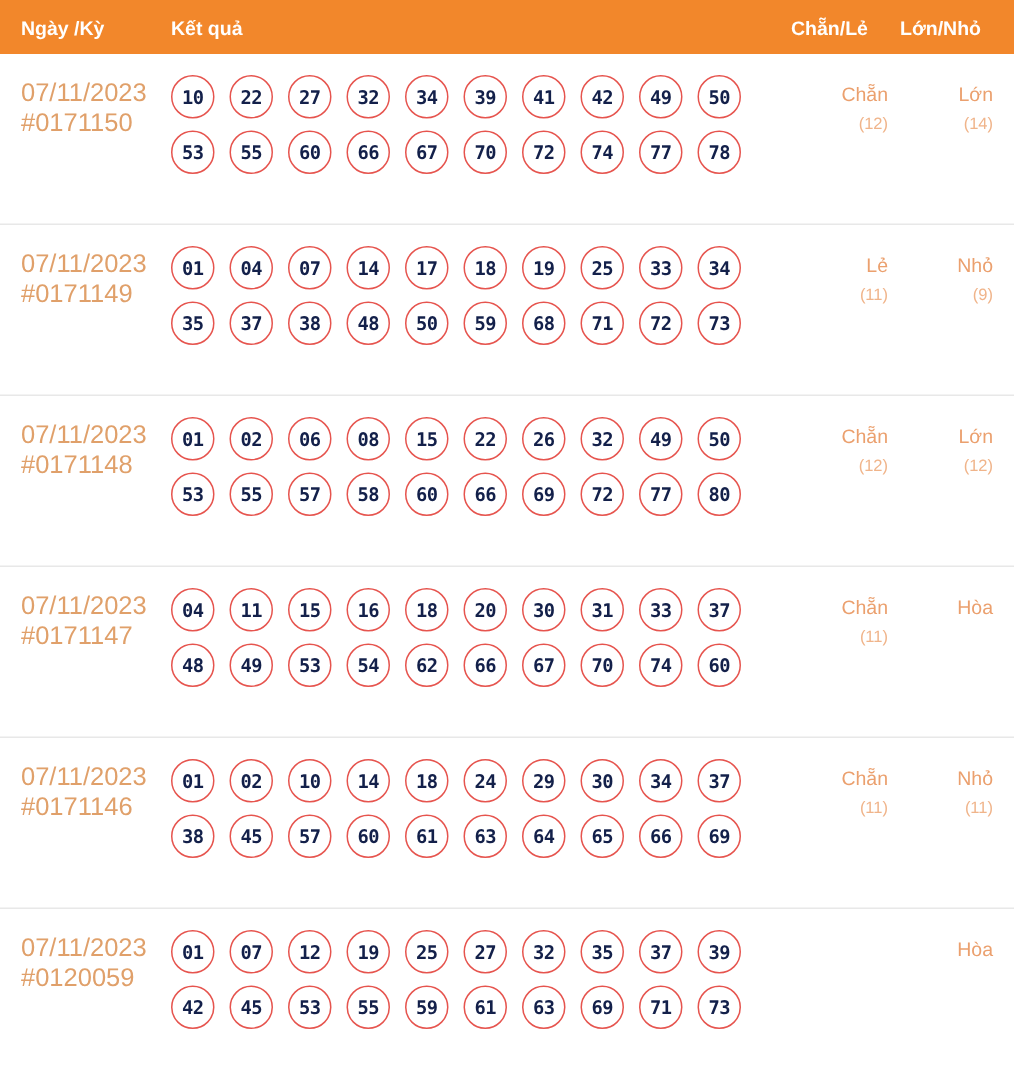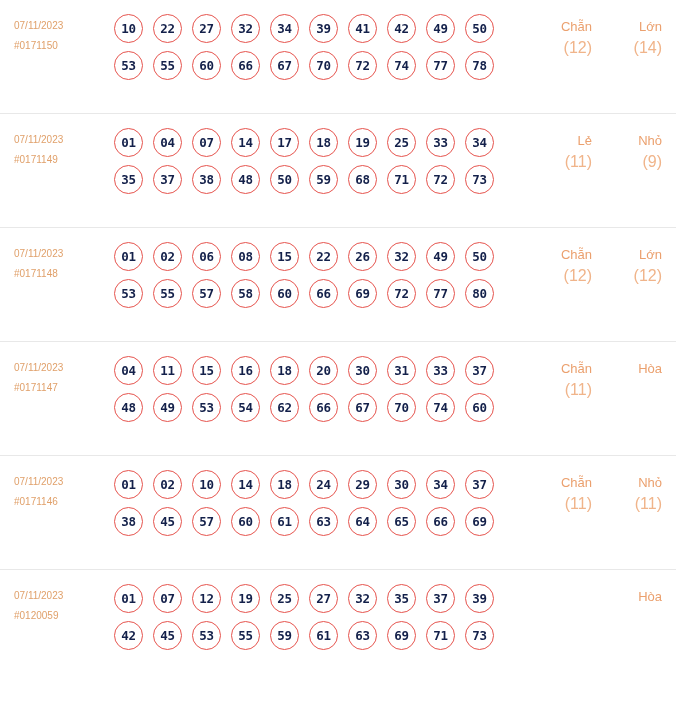--- a/index.html
+++ b/index.html
@@ -38,21 +38,21 @@
     border-bottom: 1px solid #e8e8e8;
     padding: 14px 14px 16px 14px;
     min-height: 114px;
   }
   .row:last-child { border-bottom: none; }
 
   .cell-date {
     width: 85px;
     flex: 0 0 85px;
     color: #e0a06a;
-    font-size: 10px;
+    font-size: 17px;
     line-height: 20px;
     padding-top: 2px;
   }
   .cell-date .kid { display: block; }
 
   .cell-result {
     flex: 1 1 auto;
     padding-left: 15px;
     text-align: center;
   }
@@ -80,27 +80,33 @@
 
   .cell-oe, .cell-bs {
     font-size: 13px;
     line-height: 21px;
     text-align: right;
     color: #eba06e;
     padding-top: 2px;
   }
   .cell-oe { width: 78px; flex: 0 0 78px; }
   .cell-bs { width: 70px; flex: 0 0 70px; }
-  .cnt { display: block; color: #f0b48a; font-size: 16px; }
+  .cnt { display: block; color: #f0b48a; font-size: 11px; }
 </style>
 </head>
 <body>
 
 <div class="table-wrap">
 
+  <div class="thead">
+    <div class="th th-date">Ngày /Kỳ</div>
+    <div class="th th-result">Kết quả</div>
+    <div class="th th-oe">Chẵn/Lẻ</div>
+    <div class="th th-bs">Lớn/Nhỏ</div>
+  </div>
 
   <div id="rows-container">
       <div class="row">
         <div class="cell-date"><span>07/11/2023</span><span class="kid">#0171150</span></div>
         <div class="cell-result">
           <div class="ball-row">
             <div class="ball">10</div>
             <div class="ball">22</div>
             <div class="ball">27</div>
             <div class="ball">32</div>

